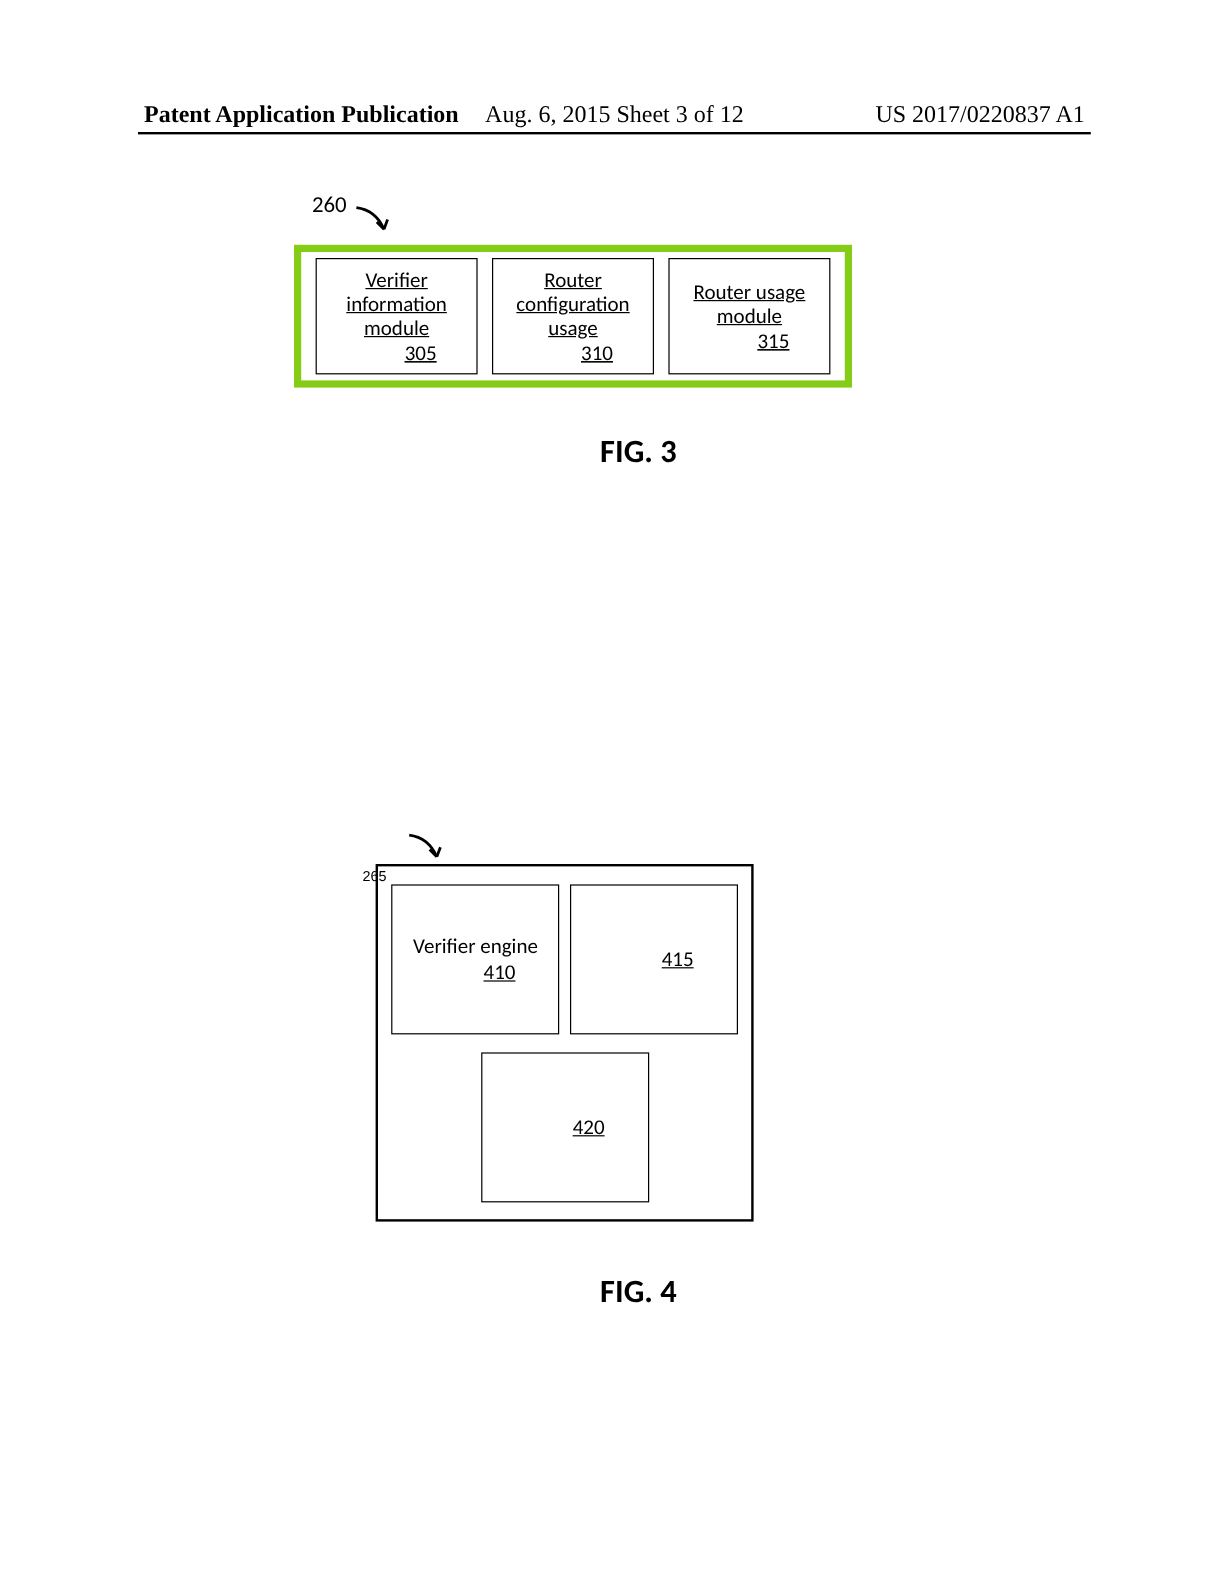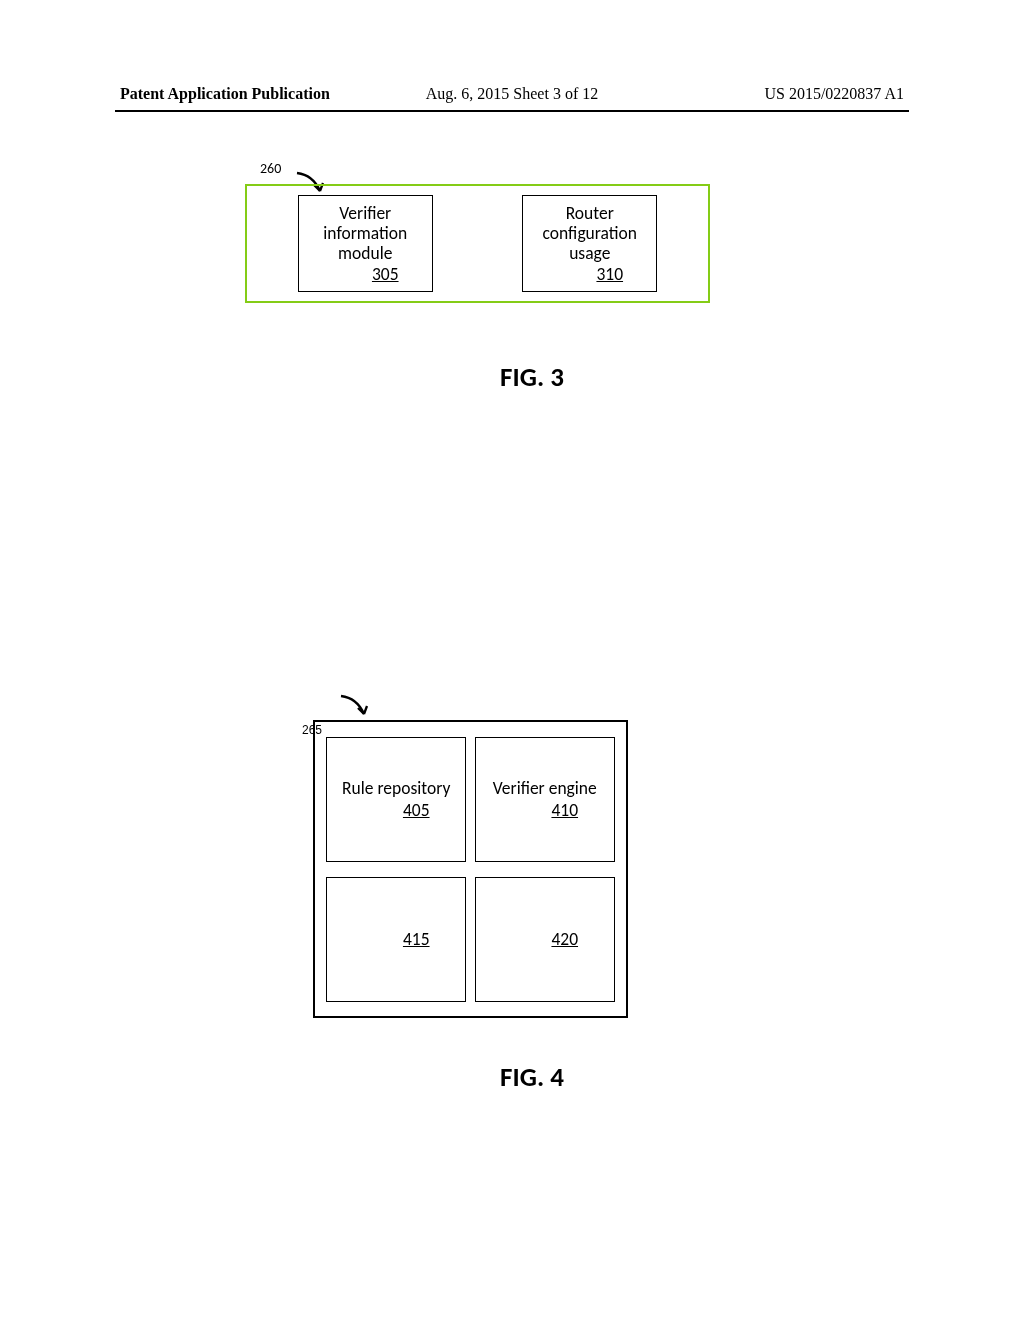--- a/index.html
+++ b/index.html
@@ -16,21 +16,21 @@
     }
     .header {
       position: absolute;
       top: 85px;
       left: 0;
       right: 0;
       padding: 0 120px 0 120px;
       display: flex;
       justify-content: space-between;
       align-items: baseline;
-      font-size: 16px;
+      font-size: 20px;
     }
     .header-left {
       font-weight: bold;
     }
     .header-center {
       position: absolute;
       left: 50%;
       transform: translateX(-50%);
     }
     .header-right {
@@ -40,38 +40,39 @@
       top: 110px;
       left: 115px;
       right: 115px;
       border-top: 2px solid black;
     }
     .ref-label-1 {
       position: absolute;
       top: 160px;
       left: 260px;
       font-family: Calibri, Arial, sans-serif;
-      font-size: 14px;
+      font-size: 19px;
     }
     .arrow-1 {
       position: absolute;
       top: 171px;
       left: 295px;
     }
     .fig-3-container {
       position: absolute;
-      top: 184px;
+      top: 204px;
       left: 245px;
       width: 465px;
       height: 119px;
-      border: 2px solid #84cc16;
+      border: 6px solid #84cc16;
       display: flex;
       justify-content: space-around;
       align-items: center;
       padding: 0 6px;
+      text-decoration: underline;
     }
     .module-box {
       border: 1.5px solid black;
       width: 135px;
       height: 97px;
       display: flex;
       flex-direction: column;
       justify-content: center;
       align-items: center;
       text-align: center;
@@ -142,55 +143,55 @@
       left: 50%;
       transform: translateX(-50%);
     }
   </style>
 </head>
 <body>
 
 <div class="header">
   <span class="header-left">Patent Application Publication</span>
   <span class="header-center">Aug. 6, 2015  Sheet 3 of 12</span>
-  <span class="header-right">US 2015/0220837 A1</span>
+  <span class="header-right">US 2017/0220837 A1</span>
 </div>
 <div class="header-rule"></div>
 
 <div class="ref-label-1">260</div>
 <svg class="arrow-1" width="50" height="30">
   <path d="M 2 2 Q 18 4 25 20" stroke="black" stroke-width="2.3" fill="none"></path>
   <path d="M 25 20 L 19 14 M 25 20 L 28 12" stroke="black" stroke-width="2.3" fill="none"></path>
 </svg>
 
 <div class="fig-3-container">
   <div class="module-box">
     <div class="module-name">Verifier information module</div>
     <div class="module-num">305</div>
   </div>
   <div class="module-box">
     <div class="module-name">Router configuration usage</div>
     <div class="module-num">310</div>
   </div>
+  <div class="module-box">
+    <div class="module-name">Router usage module</div>
+    <div class="module-num">315</div>
+  </div>
 </div>
 
 <div class="fig-label fig-3-label">FIG. 3</div>
 
 <div class="ref-label-2">265</div>
 <svg class="arrow-2" width="50" height="30">
   <path d="M 2 2 Q 18 4 25 20" stroke="black" stroke-width="2.3" fill="none"></path>
   <path d="M 25 20 L 19 14 M 25 20 L 28 12" stroke="black" stroke-width="2.3" fill="none"></path>
 </svg>
 
 <div class="fig-4-container">
   <div class="module-box-sq">
-    <div class="module-name">Rule repository</div>
-    <div class="module-num">405</div>
-  </div>
-  <div class="module-box-sq">
     <div class="module-name">Verifier engine</div>
     <div class="module-num">410</div>
   </div>
   <div class="module-box-sq">
     <div class="module-num">415</div>
   </div>
   <div class="module-box-sq">
     <div class="module-num">420</div>
   </div>
 </div>

